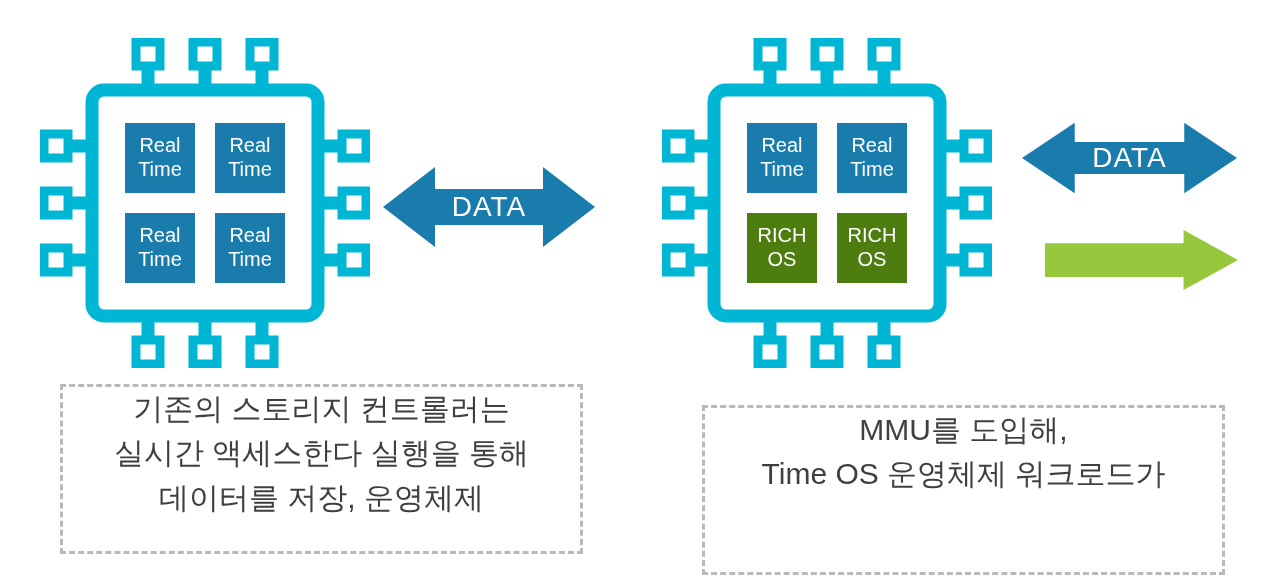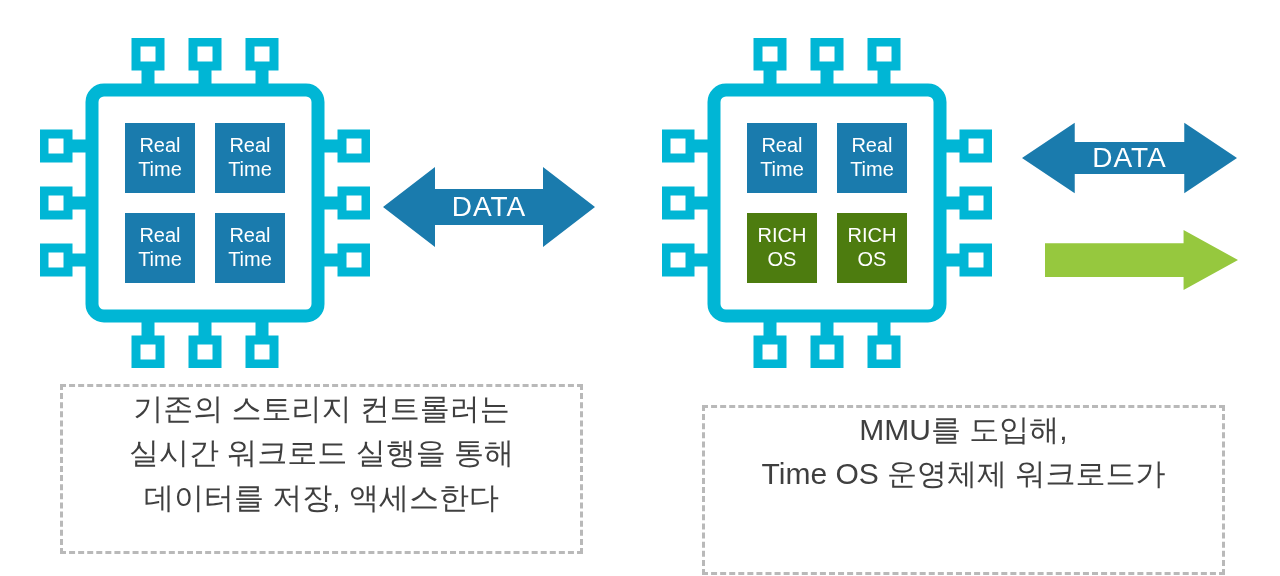--- a/index.html
+++ b/index.html
@@ -144,22 +144,22 @@
 
   <div class="arrow arrow-blue data-arrow-left">
     <svg viewBox="0 0 212 86" preserveAspectRatio="none" aria-hidden="true">
       <polygon points="0,43 52,3 52,25 160,25 160,3 212,43 160,83 160,61 52,61 52,83" fill="currentColor"></polygon>
     </svg>
     <span class="arrow-label">DATA</span>
   </div>
 
   <div class="caption caption-left">
     <p>기존의 스토리지 컨트롤러는</p>
-    <p>실시간 워크로드 실행을 통해</p>
-    <p>데이터를 저장, 액세스한다</p>
+    <p>실시간 액세스한다 실행을 통해</p>
+    <p>데이터를 저장, 운영체제</p>
   </div>
 
   <div class="chip chip-right">
     <svg viewBox="0 0 330 330" aria-hidden="true">
       <g fill="none" stroke="currentColor">
         <g stroke-width="13">
           <path d="M108 52V27 M165 52V27 M222 52V27"></path>
           <path d="M108 278v25 M165 278v25 M222 278v25"></path>
           <path d="M52 108H27 M52 165H27 M52 222H27"></path>
           <path d="M278 108h25 M278 165h25 M278 222h25"></path>

